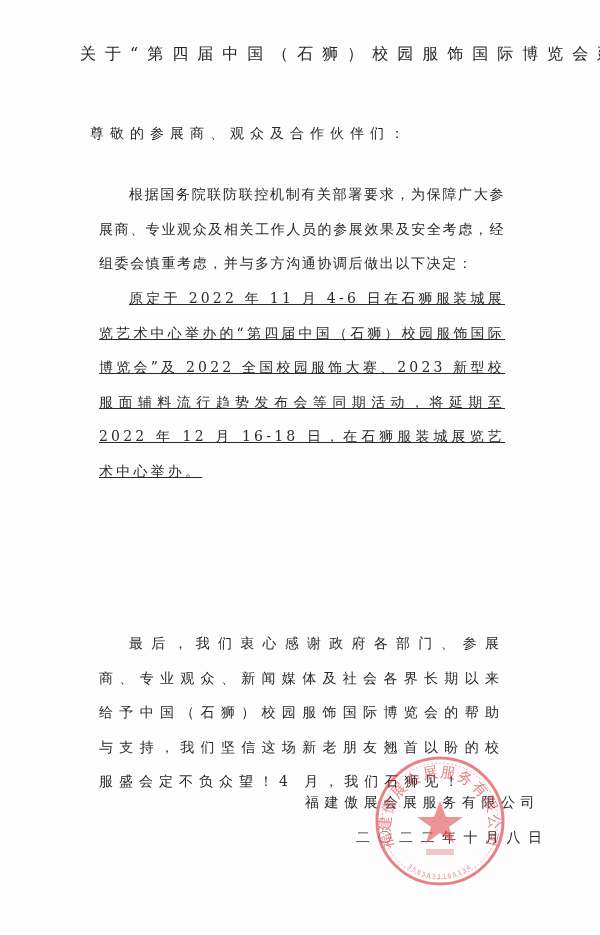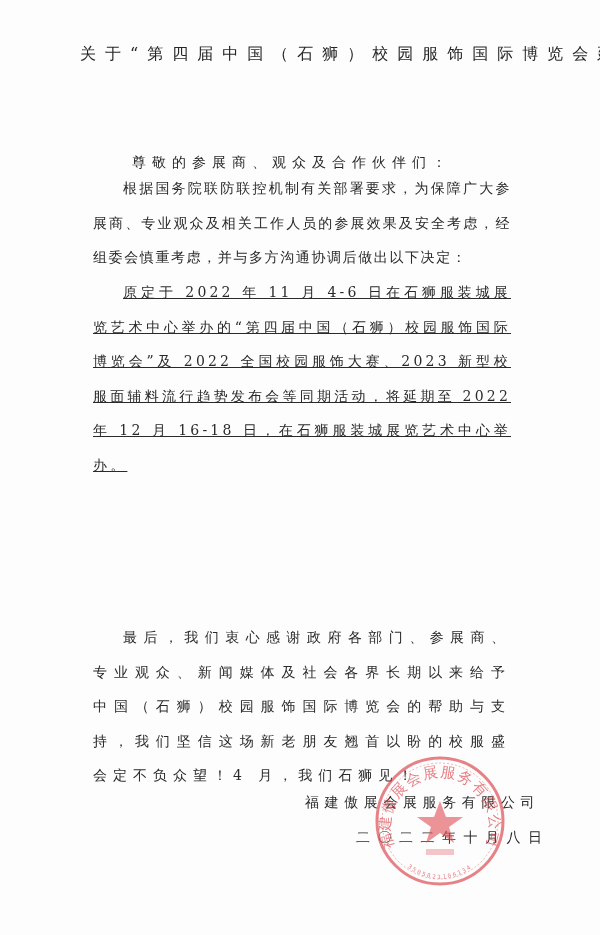--- a/index.html
+++ b/index.html
@@ -37,28 +37,27 @@
 
   .body-text {
     position: absolute;
     left: 90px;
     width: 424px;
     font-size: 14px;
     line-height: 34.6px;
     color: #2a2a2a;
   }
   .para {
-    margin: 3px;
+    margin: 9px;
     text-align: justify;
     text-align-last: left;
   }
   .salutation {
-    top: 145px;
+    top: 116px;
     letter-spacing: 6px;
-    margin-left: 42px;
   }
   .p1 { top: 168px; letter-spacing: 1.6px; }
   .p2 { top: 272px; letter-spacing: 3.2px; text-decoration: underline; }
   .p3 { top: 410px; letter-spacing: 6px; }
   .p4 { top: 617px; letter-spacing: 6px; }
   .indent { text-indent: 30px; }
   .bold { font-weight: bold; color: #1f1f1f; }
 
   .sign {
     position: absolute;

